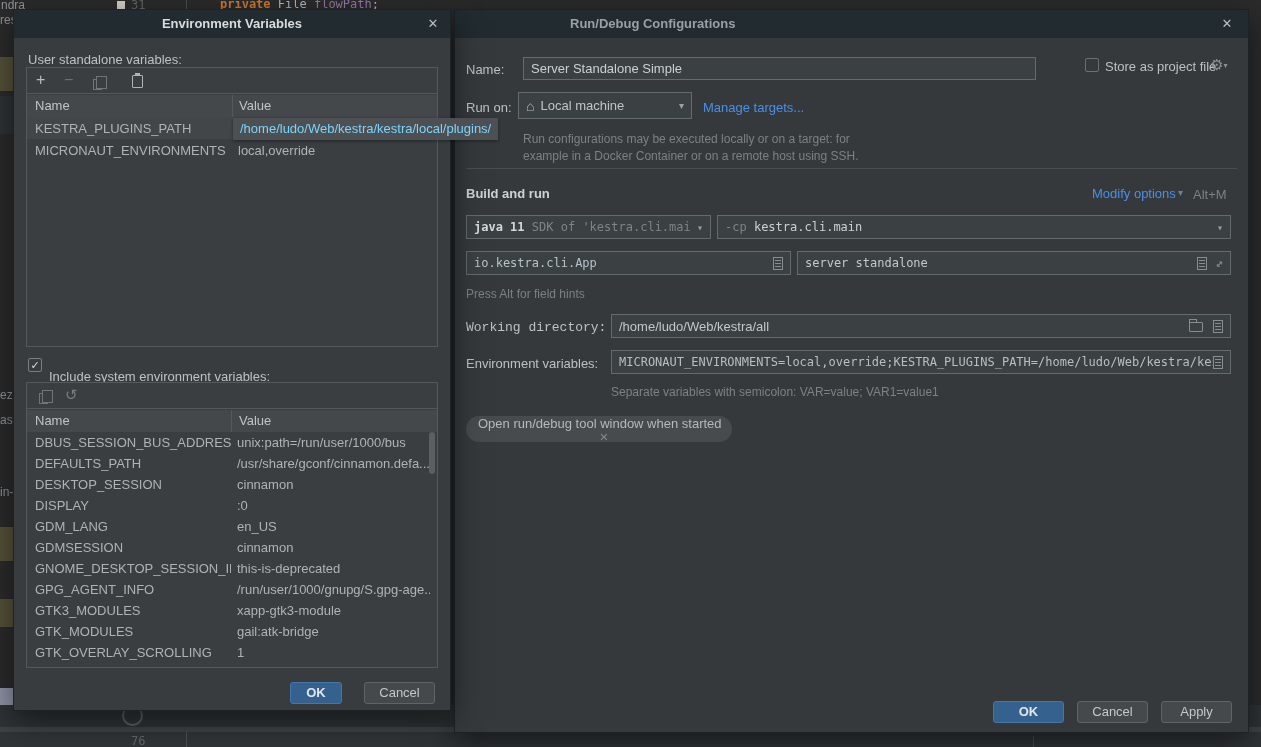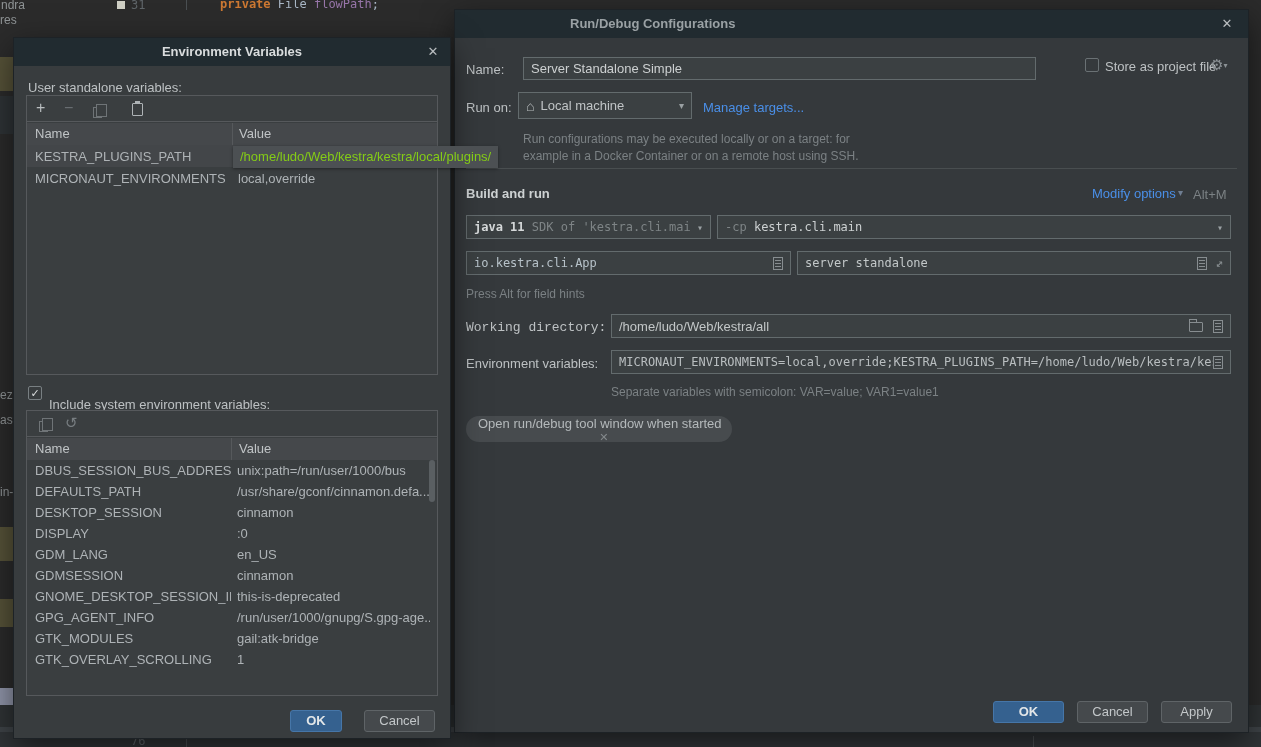--- a/index.html
+++ b/index.html
@@ -50,21 +50,21 @@
   .link { color:#4a8fe8; cursor:pointer; }
 
   .btn { position:absolute; height:22px; background:#45494c; border:1px solid #5f6467; border-radius:3px; color:#c3c7c9; text-align:center; line-height:20px; font-size:13px; cursor:pointer; }
   .btn.primary { background:#35618f; border-color:#4676a8; color:#e2e6e8; font-weight:bold; }
 
   .checkbox { position:absolute; width:14px; height:14px; border:1px solid #787f82; border-radius:2px; text-align:center; line-height:13px; font-size:11px; color:#dcdfe0; }
 
   .chip { position:absolute; height:26px; background:#474b4e; border-radius:13px; display:flex; align-items:center; padding:0 10px 0 12px; color:#b4b9bb;flex-direction:column; }
   .chip .x { color:#84898c; margin-left:8px; font-size:11px; cursor:pointer; }
 
-  .tooltip { position:absolute; height:22px; background:#4c5053; color:#84cc16; padding:3px 7px; white-space:nowrap; box-shadow:0 1px 3px rgba(0,0,0,.4); z-index:40; }
+  .tooltip { position:absolute; height:22px; background:#4c5053; color:#7dd3fc; padding:3px 7px; white-space:nowrap; box-shadow:0 1px 3px rgba(0,0,0,.4); z-index:40; }
 
   .scroll-thumb { position:absolute; width:6px; background:#5a5f62; border-radius:3px; }
 </style>
 </head>
 <body>
 
 <div>
   <div class="a strip-frag" style="left:1px; top:-2px;">ndra</div>
   <div class="a strip-frag" style="left:0; top:13px;">res</div>
   <div class="a strip-frag" style="left:0; top:388px;">ezi</div>
@@ -162,21 +162,21 @@
   <div class="chip" style="left:11px; top:406px;">
     <span>Open run/debug tool window when started</span>
     <span class="x">✕</span>
   </div>
 
   <div class="btn primary" style="left:538px; top:691px; width:71px;">OK</div>
   <div class="btn" style="left:622px; top:691px; width:71px;">Cancel</div>
   <div class="btn" style="left:706px; top:691px; width:71px;">Apply</div>
 </div>
 
-<div class="a dialog" style="left:14px; top:10px; width:436px; height:700px; z-index:20; overflow:visible;margin-top:28px;">
+<div class="a dialog" style="left:14px; top:10px; width:436px; height:700px; z-index:20; overflow:visible;">
   <div class="titlebar">
     <div class="title" style="left:0; right:0; text-align:center; color:#d9dcdd;">Environment Variables</div>
     <div class="close-x" style="right:8px;">✕</div>
   </div>
 
   <div class="a label" style="left:14px; top:42px;">User standalone variables:</div>
 
   <div class="panel" style="left:12px; top:57px; width:412px; height:280px;">
     <div class="ptoolbar">
       <span class="a tool-glyph" style="left:9px; top:4px; color:#b9bdbf;">+</span>
@@ -244,20 +244,24 @@
       </div>
         <div class="trow">
         <span class="tname">GNOME_DESKTOP_SESSION_ID</span>
         <span class="tval">this-is-deprecated</span>
       </div>
         <div class="trow">
         <span class="tname">GPG_AGENT_INFO</span>
         <span class="tval">/run/user/1000/gnupg/S.gpg-age...</span>
       </div>
         <div class="trow">
+        <span class="tname">GTK3_MODULES</span>
+        <span class="tval">xapp-gtk3-module</span>
+      </div>
+        <div class="trow">
         <span class="tname">GTK_MODULES</span>
         <span class="tval">gail:atk-bridge</span>
       </div>
         <div class="trow">
         <span class="tname">GTK_OVERLAY_SCROLLING</span>
         <span class="tval">1</span>
       </div>
       </div>
     <div class="scroll-thumb" style="right:2px; top:49px; height:42px;"></div>
   </div>

